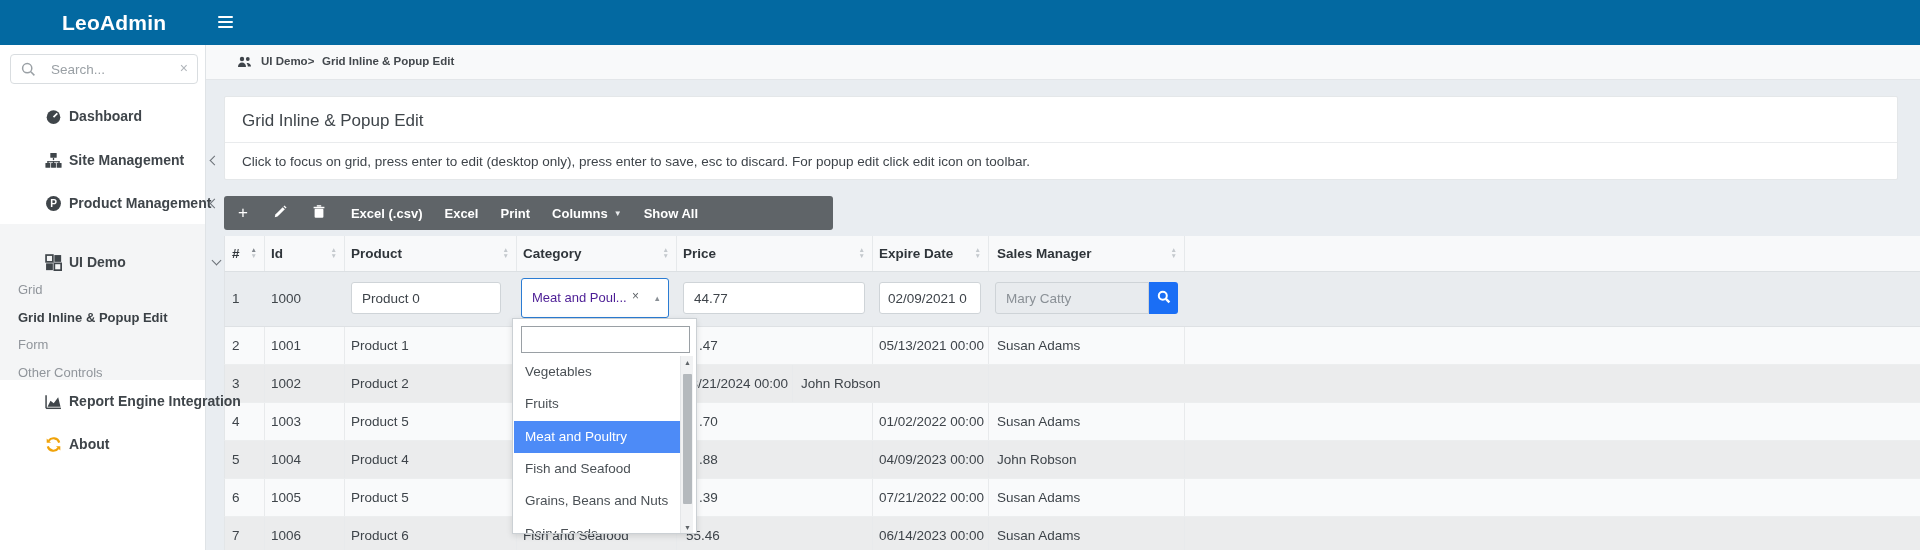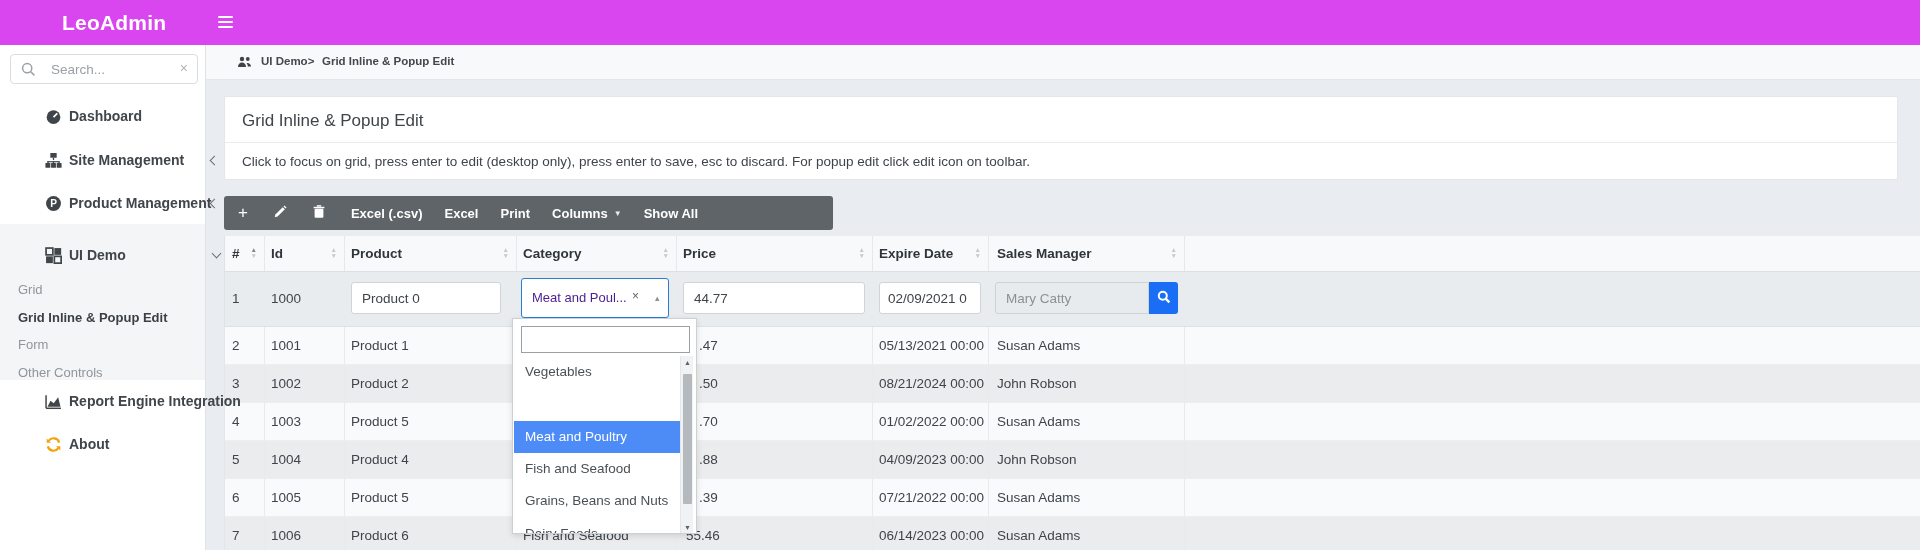--- a/index.html
+++ b/index.html
@@ -5,21 +5,21 @@
   * { margin:0; padding:0; box-sizing:border-box; }
   html,body { width:1920px; height:550px; }
   body {
     position:relative; overflow:hidden;
     font-family:"Liberation Sans","DejaVu Sans",sans-serif;
     background:#e9edf1; color:#3f454a;
   }
   .abs { position:absolute; }
 
   
-  .topbar { left:0; top:0; width:1920px; height:45px; background:#d946ef; z-index:20; }
+  .topbar { left:0; top:0; width:1920px; height:45px; background:#0369a1; z-index:20; }
   .brand { left:62px; top:0; height:45px; line-height:45px; color:#fff; font-size:21px; font-weight:700; letter-spacing:.2px; }
   .hamburger { left:218px; top:16px; width:15px; height:13px; cursor:pointer; }
   .hamburger span { display:block; width:15px; height:2.4px; background:#fff; border-radius:1px; margin-bottom:2.6px; }
 
   
   .sidebar { left:0; top:45px; width:206px; height:505px; background:#fff; border-right:1px solid #dfe3e6; z-index:15; }
   .searchbox { position:absolute; left:10px; top:9px; width:188px; height:30px; background:#fff; border:1px solid #d9dde0; border-radius:4px; }
   .searchbox input { position:absolute; left:40px; top:1px; width:120px; height:26px; border:none; outline:none; font-size:13.5px; color:#6d7278; font-family:inherit; background:transparent; }
   .searchbox input::placeholder { color:#9aa0a5; }
   .search-glyph { position:absolute; left:10px; top:7px; }
@@ -148,21 +148,21 @@
           <circle cx="8" cy="8" r="7" fill="#3f454a"></circle>
           <text x="8" y="11.4" font-size="9.5" font-family="Liberation Sans, sans-serif" font-weight="bold" fill="#fff" text-anchor="middle">P</text>
         </svg>
     </span>
     <span class="lbl">Product Management</span>
     <span class="chev-left"></span>
   </div>
 
   <div class="abs submenu-bg"></div>
 
-  <div class="navitem" style="top:196px;padding-left:16px;">
+  <div class="navitem" style="top:203px;padding-left:16px;">
     <span class="ic">
       <svg width="17" height="17" viewBox="0 0 16 16">
           <rect x="1" y="1" width="6.4" height="6.4" fill="none" stroke="#3f454a" stroke-width="1.6"></rect>
           <rect x="8.8" y="1" width="6.4" height="6.4" fill="#3f454a"></rect>
           <rect x="1" y="8.8" width="6.4" height="6.4" fill="#3f454a"></rect>
           <rect x="8.8" y="8.8" width="6.4" height="6.4" fill="none" stroke="#3f454a" stroke-width="1.6"></rect>
         </svg>
     </span>
     <span class="lbl">UI Demo</span>
     <span class="chev-down"></span>
@@ -324,21 +324,20 @@
   <div class="cell c4 price-pad">.47</div>
   <div class="cell c5">05/13/2021 00:00</div>
   <div class="cell c6">Susan Adams</div>
   <div class="cell cF"></div>
 </div>
 <div class="abs row shade-b" style="top:365px;">
   <div class="cell c0">3</div>
   <div class="cell c1">1002</div>
   <div class="cell c2">Product 2</div>
   <div class="cell c3"></div>
-  <div class="cell c4 price-pad">.50</div>
   <div class="cell c5">08/21/2024 00:00</div>
   <div class="cell c6">John Robson</div>
   <div class="cell cF"></div>
 </div>
 <div class="abs row shade-a" style="top:403px;">
   <div class="cell c0">4</div>
   <div class="cell c1">1003</div>
   <div class="cell c2">Product 5</div>
   <div class="cell c3"></div>
   <div class="cell c4 price-pad">.70</div>
@@ -373,20 +372,21 @@
   <div class="cell c3">Fish and Seafood</div>
   <div class="cell c4 price-pad7">55.46</div>
   <div class="cell c5">06/14/2023 00:00</div>
   <div class="cell c6">Susan Adams</div>
   <div class="cell cF"></div>
 </div>
 
 <div class="abs dropdown">
   <input class="dd-filter" value="" style="">
   <div class="dd-item" style="top:37px;">Vegetables</div>
+  <div class="dd-item" style="top:69px;">Fruits</div>
   <div class="dd-item selected" style="top:102px;">Meat and Poultry</div>
   <div class="dd-item" style="top:134px;">Fish and Seafood</div>
   <div class="dd-item" style="top:166px;">Grains, Beans and Nuts</div>
   <div class="dd-item" style="top:199px;">Dairy Foods</div>
   <div class="dd-scroll">
     <span class="arr" style="top:0;">▲</span>
     <span class="thumb"></span>
     <span class="arr" style="bottom:0;">▼</span>
   </div>
 </div>

